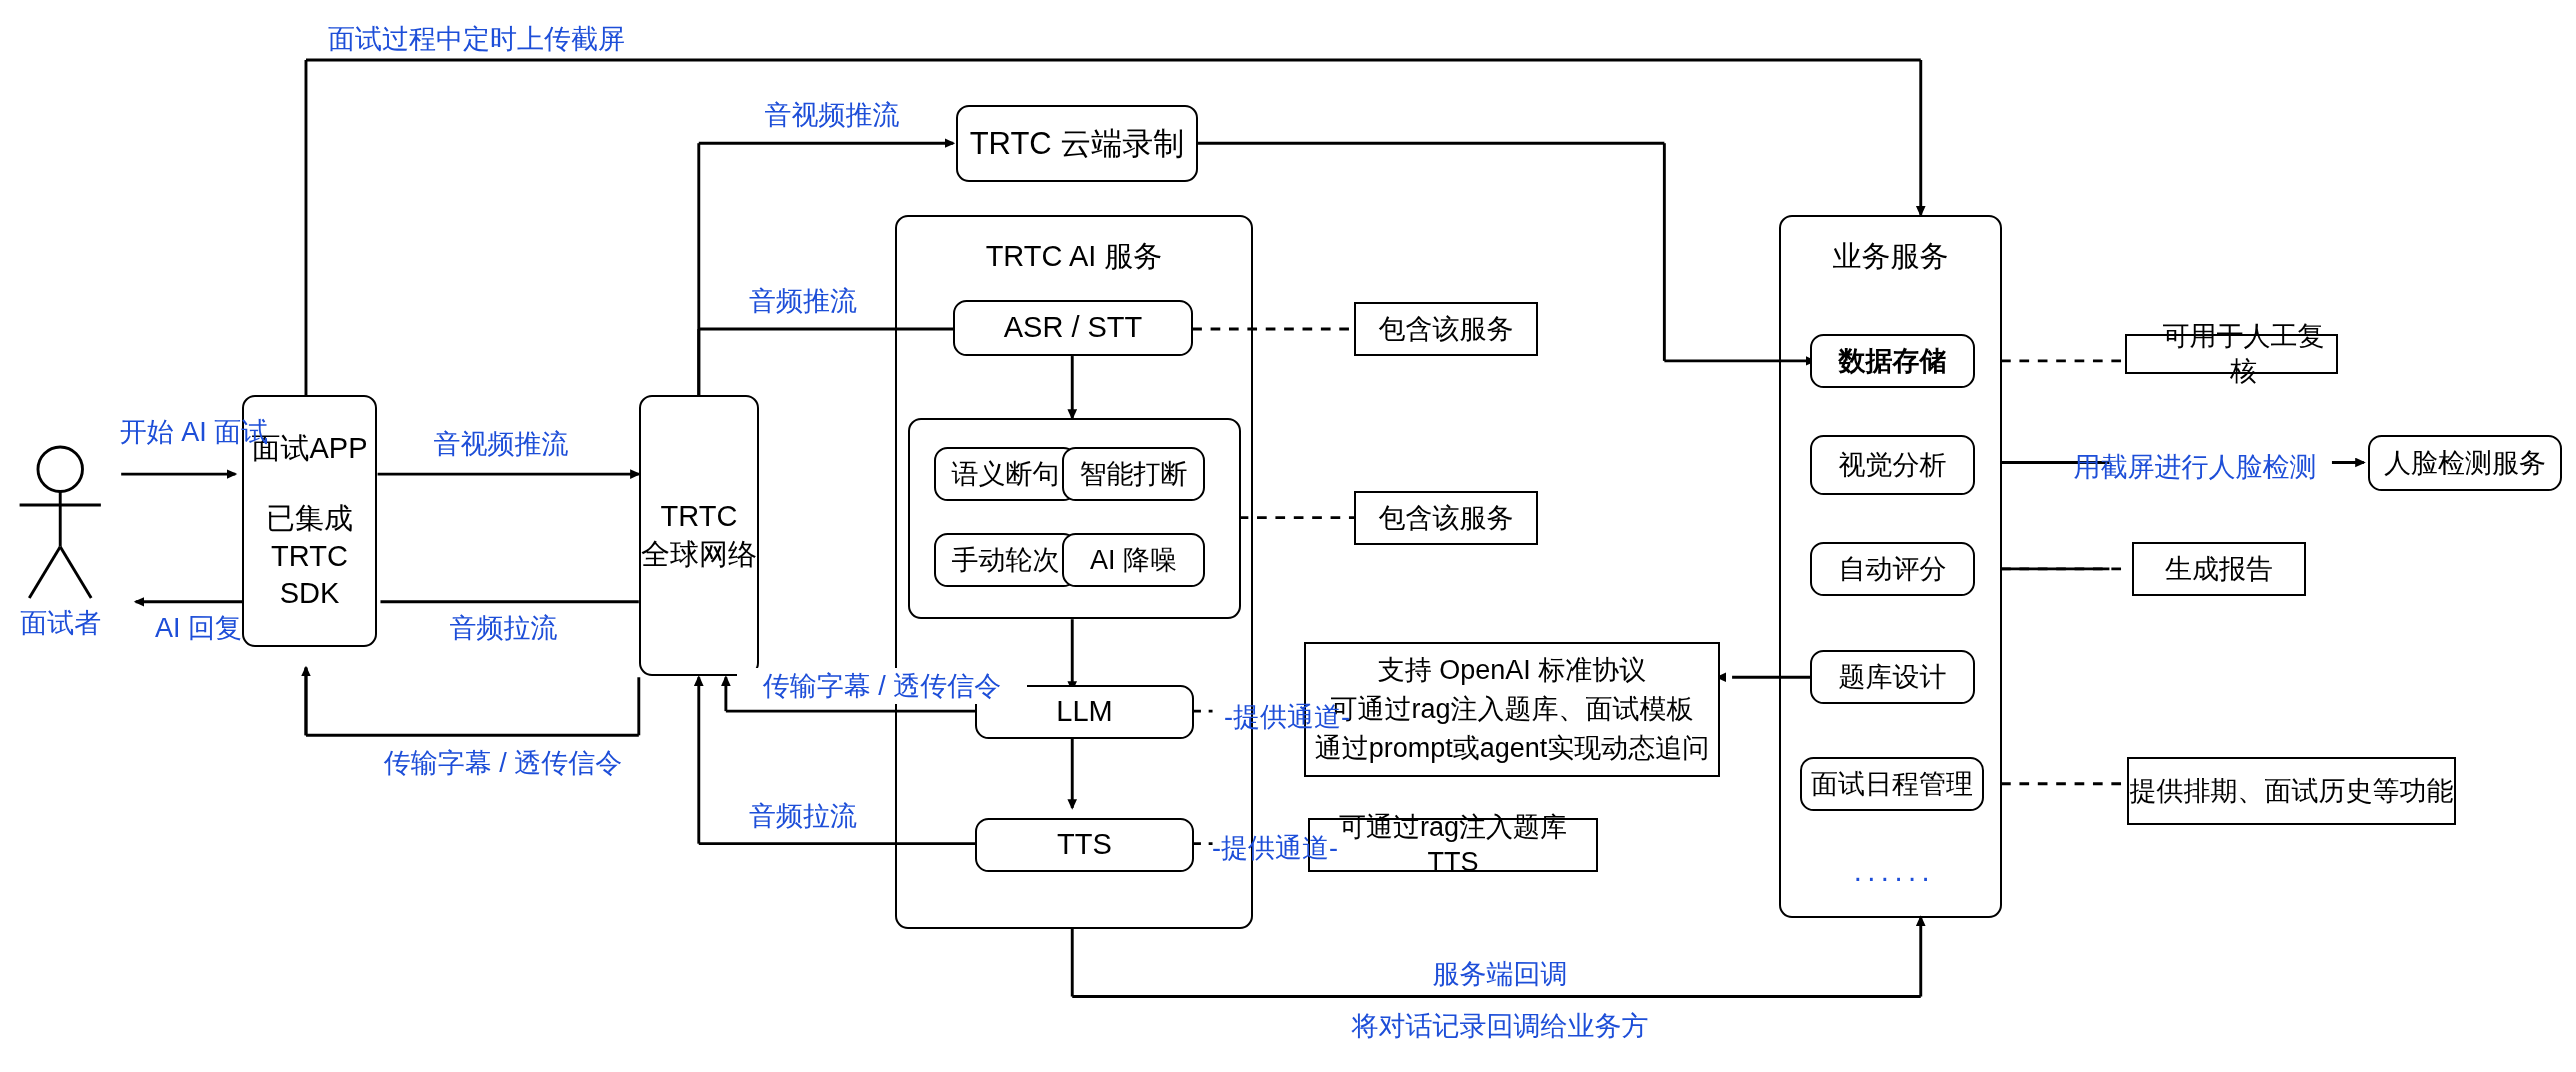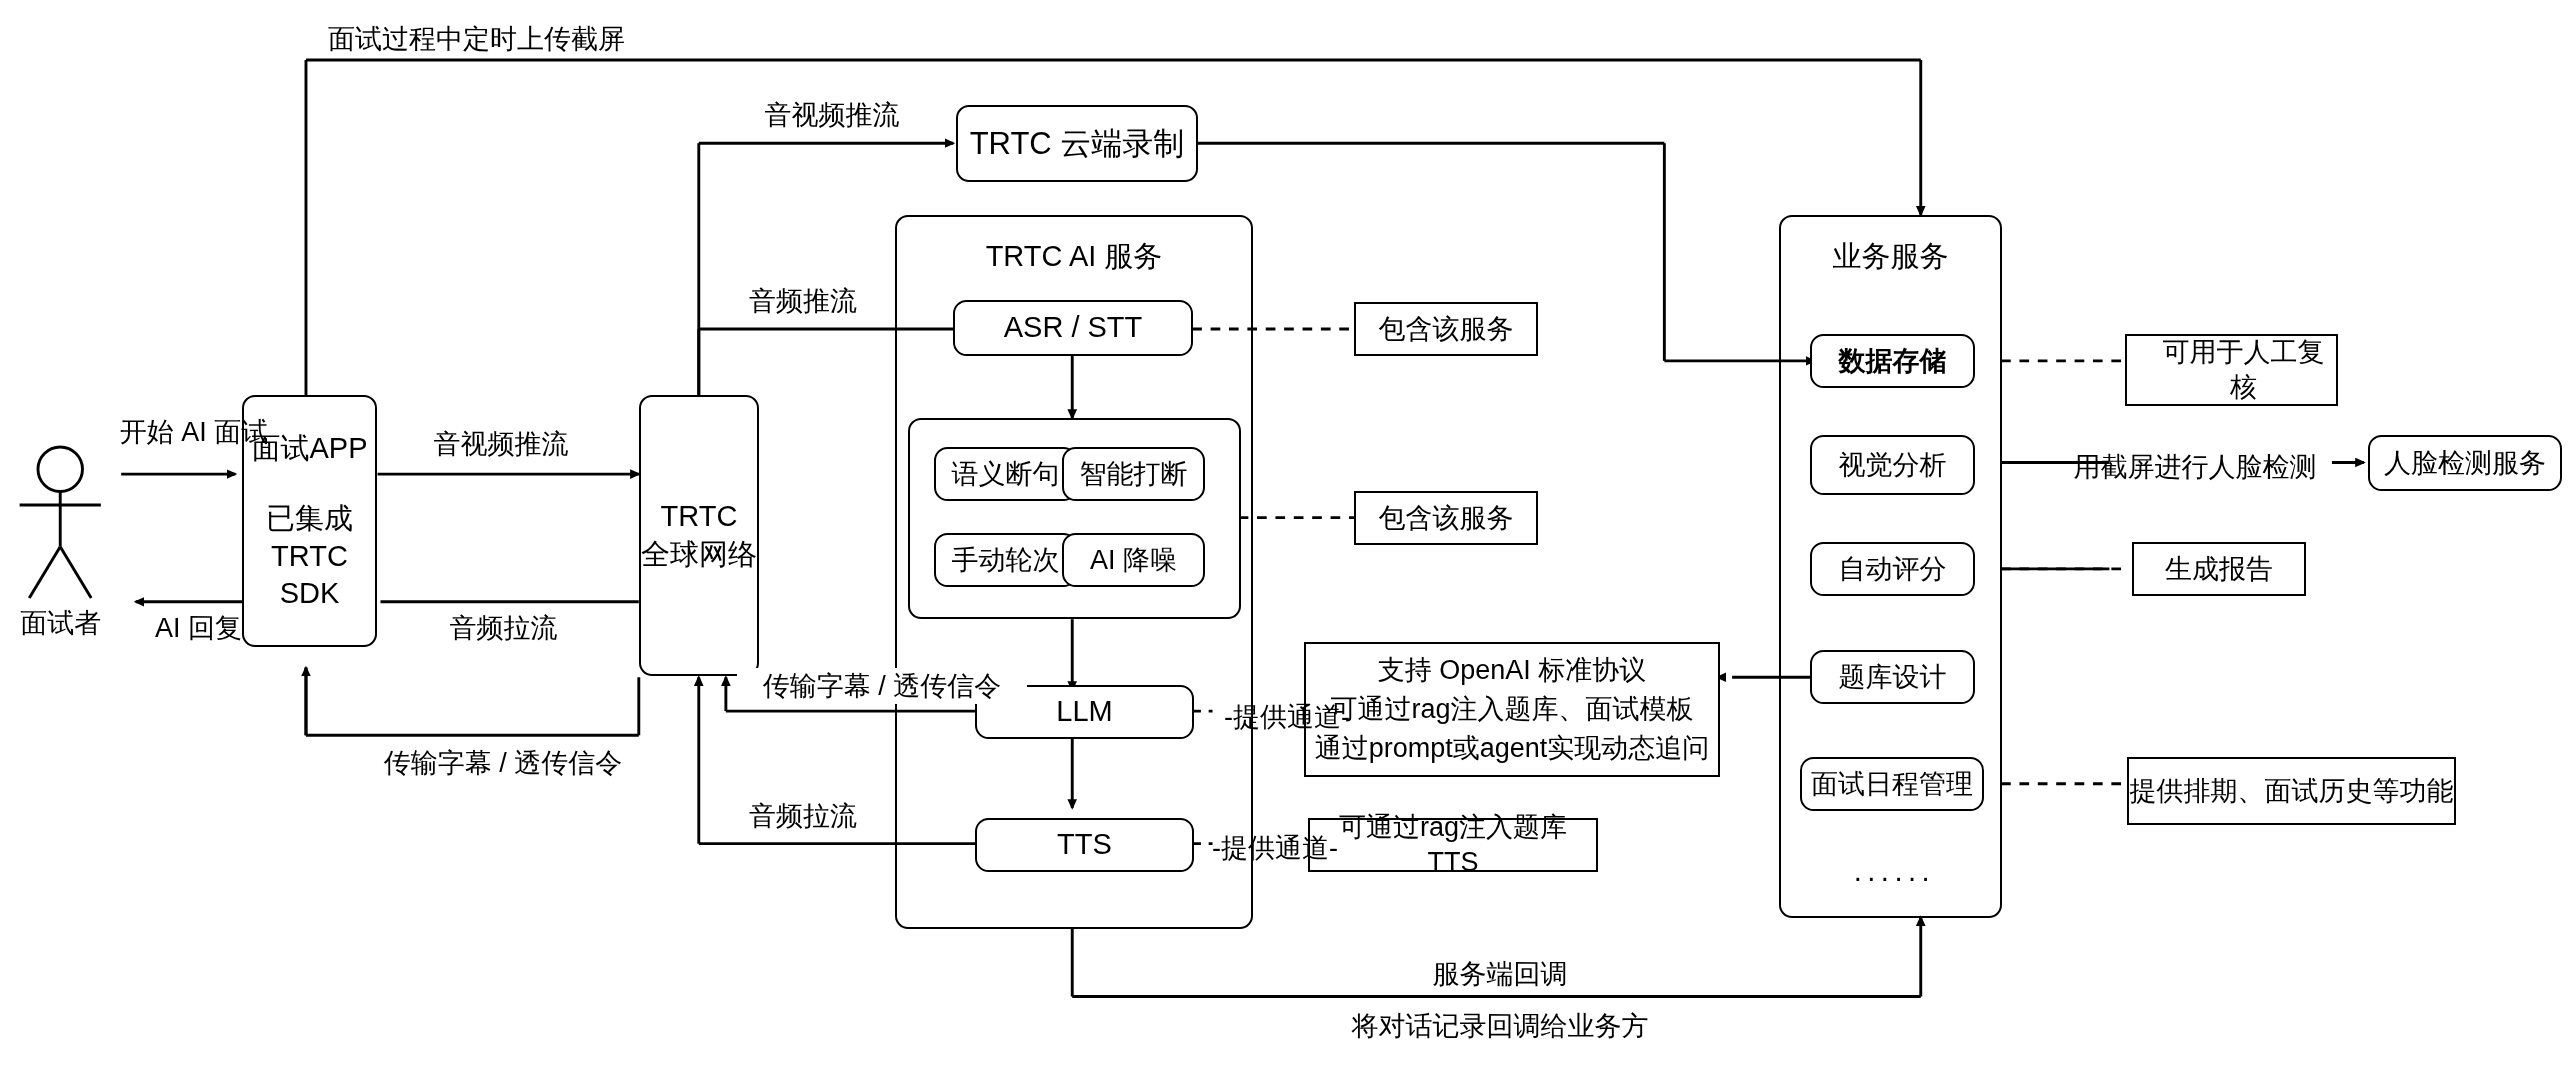--- a/index.html
+++ b/index.html
@@ -41,21 +41,21 @@
   .container-node {
     justify-content: flex-start;
     background: transparent;
   }
   .container-title {
     margin-top: 21px;
     font-size: 29px;
   }
   .lbl {
     position: absolute;
-    color: #000000;
+    color: #1d4ed8;
     white-space: nowrap;
     text-align: center;
     z-index: 6;
     background: transparent;
   }
   .lbl.boxed-bg { background:#ffffff; }
   .f28 { font-size: 27px; }
   .f30 { font-size: 29px; }
   .f32 { font-size: 31px; }
   .multi { line-height: 1.45; }
@@ -234,21 +234,21 @@
   <div class="node sharp multi" style="left:1304px; top:642px; width:416px; height:135px; border-width:2.9px;">
     <div class="f28">支持 OpenAI 标准协议</div>
     <div class="f28">可通过rag注入题库、面试模板</div>
     <div class="f28">通过prompt或agent实现动态追问</div>
   </div>
 
   <div class="node sharp" style="left:1308px; top:818px; width:290px; height:54px; border-width:2.9px;">
     <div class="f28">可通过rag注入题库 TTS</div>
   </div>
 
-  <div class="node sharp" style="left:2125px; top:334px; width:213px; height:72px; border-width:2.9px;padding-left:24px;">
+  <div class="node sharp" style="left:2125px; top:334px; width:213px; height:40px; border-width:2.9px;padding-left:24px;">
     <div class="f28">可用于人工复核</div>
   </div>
 
   <div class="node sharp" style="left:2132px; top:542px; width:174px; height:54px; border-width:2.9px;">
     <div class="f28">生成报告</div>
   </div>
 
   <div class="node sharp" style="left:2127px; top:757px; width:329px; height:68px; border-width:2.9px;">
     <div class="f28">提供排期、面试历史等功能</div>
   </div>

